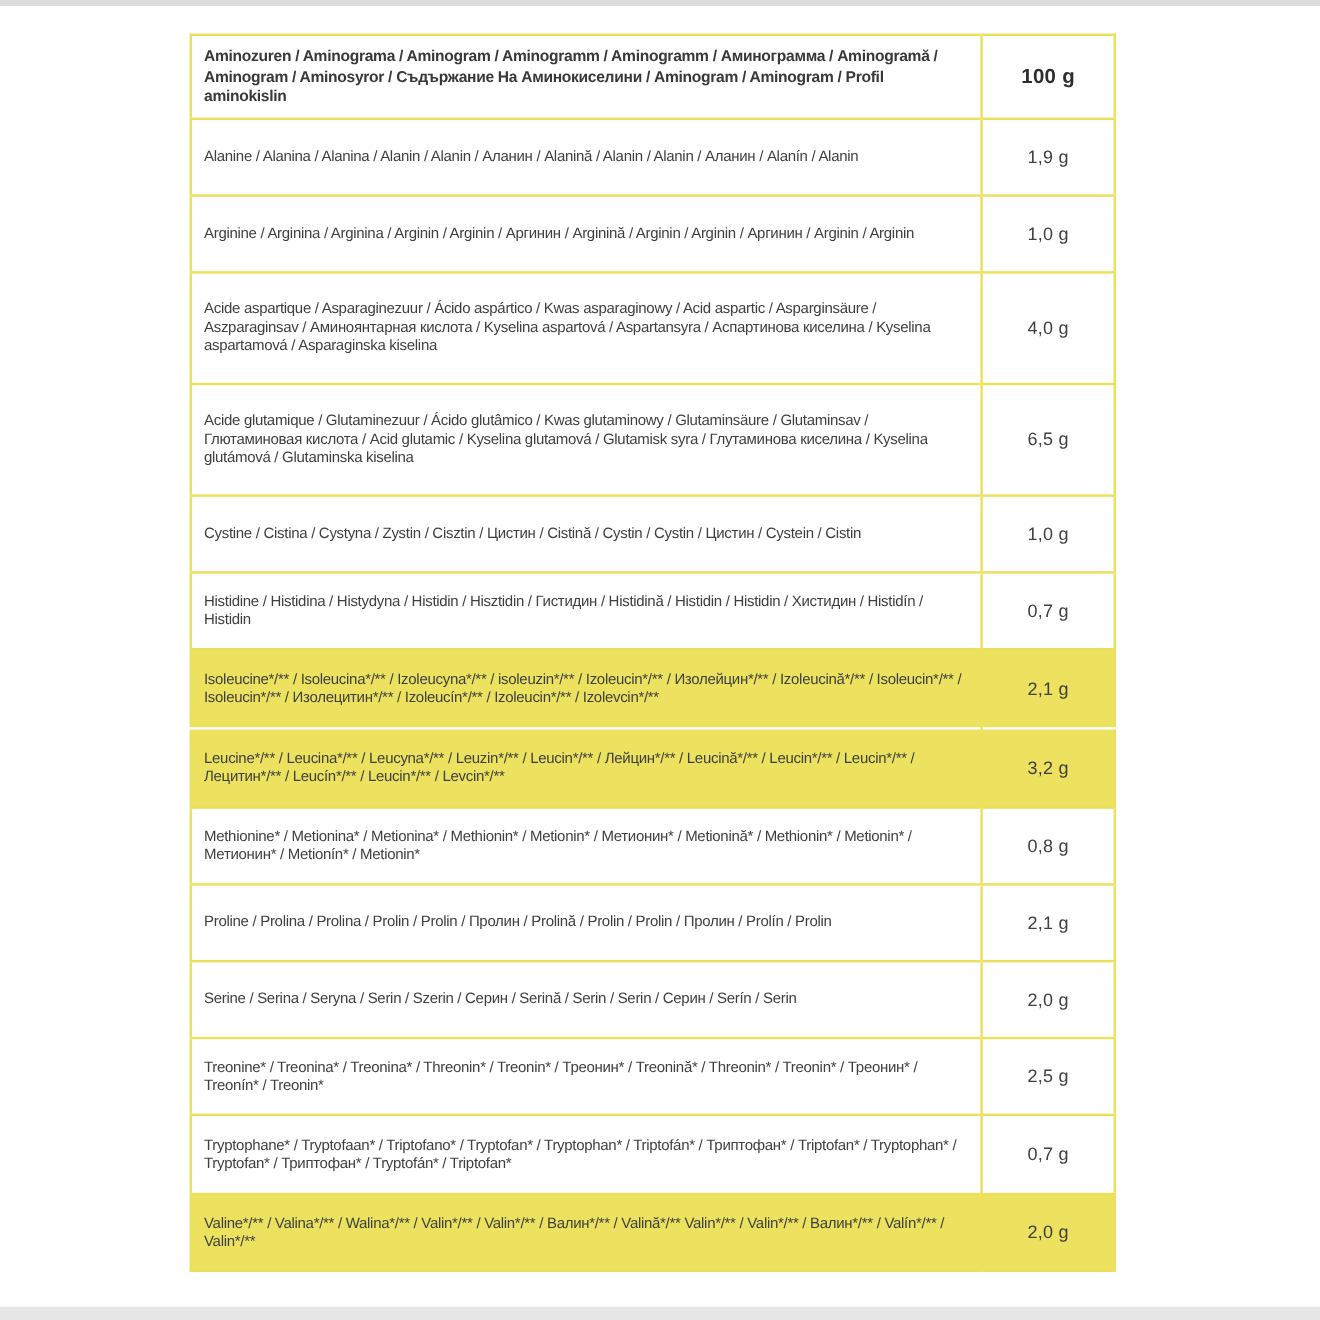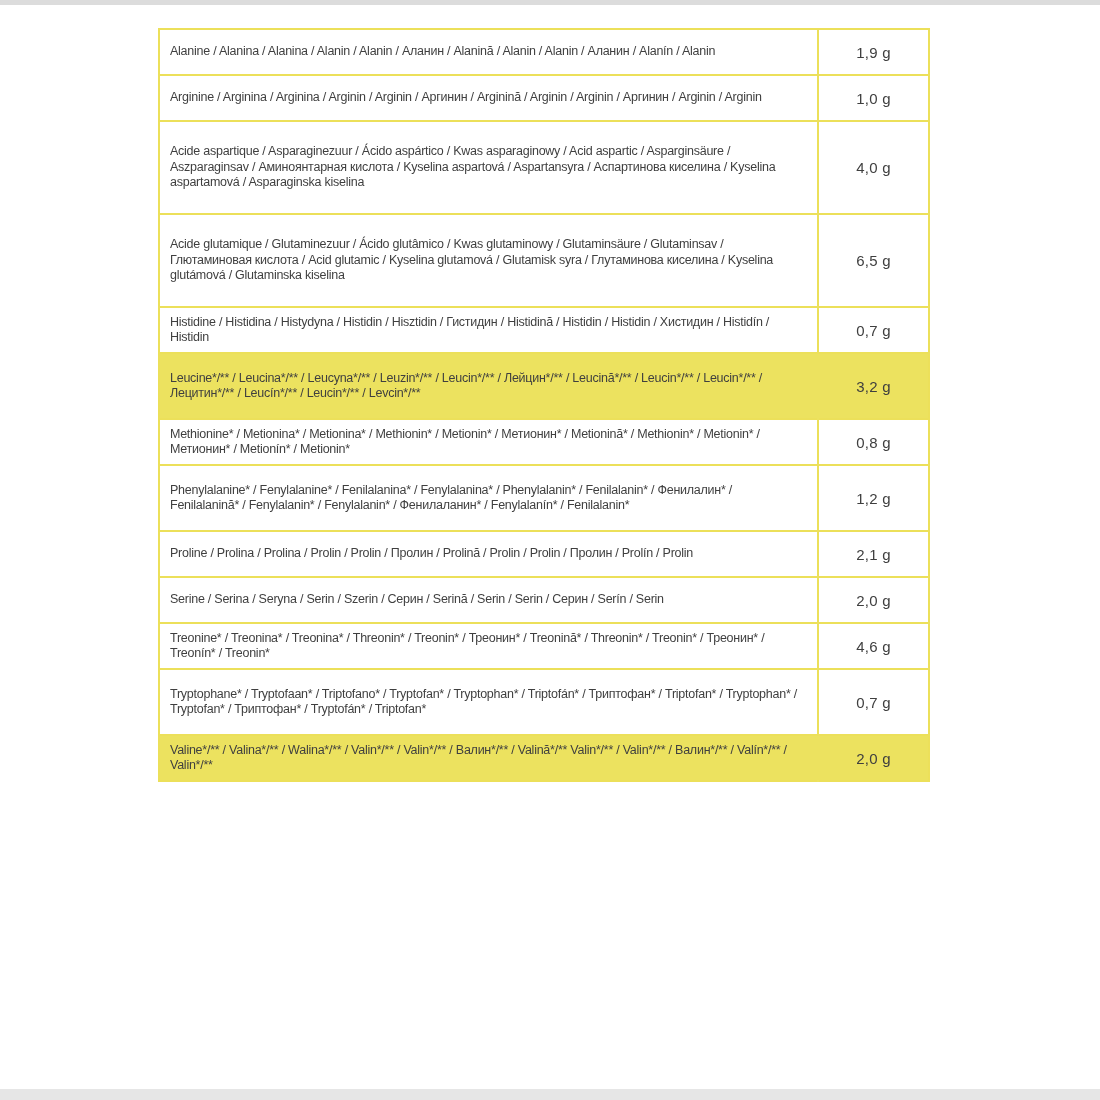--- a/index.html
+++ b/index.html
@@ -52,21 +52,21 @@
   td.value {
     text-align: center;
     font-size: 15px;
     border-left: 2px solid #ece05a;
     letter-spacing: 0.2px;
   }
   tr + tr td {
     border-top: 2px solid #ece05a;
   }
   tr.header-row { height: 70px; }
-  tr.h2 { height: 46px; }
+  tr.h2 { height: 64px; }
   tr.h3 { height: 66px; }
   tr.h4 { height: 93px; margin-top: 40px; }
   .header-row td { font-weight: bold; }
   .header-row td.name {
     font-size: 13px;
     line-height: 16.5px;
     color: #383838;
   }
   .header-row td.value {
     font-size: 17px;
@@ -78,63 +78,71 @@
   tr.hl + tr.hl td { border-top-color: #ffffff; }
 </style>
 </head>
 <body>
 
 <div class="strip-top"></div>
 
 <div class="table-wrap">
   <table class="aminogram">
     <tbody>
+      <tr class="header-row">
+        <td class="name">Aminozuren / Aminograma / Aminogram / Aminogramm / Aminogramm / Аминограмма / Aminogramă / Aminogram / Aminosyror / Съдържание На Аминокиселини / Aminogram / Aminogram / Profil aminokislin</td>
+        <td class="value">100 g</td>
+      </tr>
       <tr class="h2">
         <td class="name">Alanine / Alanina / Alanina / Alanin / Alanin / Аланин / Alanină / Alanin / Alanin / Аланин / Alanín / Alanin</td>
         <td class="value">1,9 g</td>
       </tr>
       <tr class="h2">
         <td class="name">Arginine / Arginina / Arginina / Arginin / Arginin / Аргинин / Arginină / Arginin / Arginin / Аргинин / Arginin / Arginin</td>
         <td class="value">1,0 g</td>
       </tr>
       <tr class="h4">
         <td class="name">Acide aspartique / Asparaginezuur / Ácido aspártico / Kwas asparaginowy / Acid aspartic / Asparginsäure / Aszparaginsav / Аминоянтарная кислота / Kyselina aspartová / Aspartansyra / Аспартинова киселина / Kyselina aspartamová / Asparaginska kiselina</td>
         <td class="value">4,0 g</td>
       </tr>
       <tr class="h4">
         <td class="name">Acide glutamique / Glutaminezuur / Ácido glutâmico / Kwas glutaminowy / Glutaminsäure / Glutaminsav / Глютаминовая кислота / Acid glutamic / Kyselina glutamová / Glutamisk syra / Глутаминова киселина / Kyselina glutámová / Glutaminska kiselina</td>
         <td class="value">6,5 g</td>
       </tr>
       <tr class="h2">
+        <td class="name">Cystine / Cistina / Cystyna / Zystin / Cisztin / Цистин / Cistină / Cystin / Cystin / Цистин / Cystein / Cistin</td>
+        <td class="value">1,0 g</td>
+      </tr>
+      <tr class="h2">
         <td class="name">Histidine / Histidina / Histydyna / Histidin / Hisztidin / Гистидин / Histidină / Histidin / Histidin / Хистидин / Histidín / Histidin</td>
         <td class="value">0,7 g</td>
+      </tr>
+      <tr class="h3 hl">
+        <td class="name">Isoleucine*/** / Isoleucina*/** / Izoleucyna*/** / isoleuzin*/** / Izoleucin*/** / Изолейцин*/** / Izoleucină*/** / Isoleucin*/** / Isoleucin*/** / Изолецитин*/** / Izoleucín*/** / Izoleucin*/** / Izolevcin*/**</td>
+        <td class="value">2,1 g</td>
       </tr>
       <tr class="h3 hl">
         <td class="name">Leucine*/** / Leucina*/** / Leucyna*/** / Leuzin*/** / Leucin*/** / Лейцин*/** / Leucină*/** / Leucin*/** / Leucin*/** / Лецитин*/** / Leucín*/** / Leucin*/** / Levcin*/**</td>
         <td class="value">3,2 g</td>
       </tr>
       <tr class="h2">
         <td class="name">Methionine* / Metionina* / Metionina* / Methionin* / Metionin* / Метионин* / Metionină* / Methionin* / Metionin* / Метионин* / Metionín* / Metionin*</td>
         <td class="value">0,8 g</td>
-      </tr>
-      <tr class="h3">
-        <td class="name">Phenylalanine* / Fenylalanine* / Fenilalanina* / Fenylalanina* / Phenylalanin* / Fenilalanin* / Фенилалин* / Fenilalanină* / Fenylalanin* / Fenylalanin* / Фенилаланин* / Fenylalanín* / Fenilalanin*</td>
-        <td class="value">1,2 g</td>
       </tr>
       <tr class="h2">
         <td class="name">Proline / Prolina / Prolina / Prolin / Prolin / Пролин / Prolină / Prolin / Prolin / Пролин / Prolín / Prolin</td>
         <td class="value">2,1 g</td>
       </tr>
       <tr class="h2">
         <td class="name">Serine / Serina / Seryna / Serin / Szerin / Серин / Serină / Serin / Serin / Серин / Serín / Serin</td>
         <td class="value">2,0 g</td>
       </tr>
       <tr class="h2">
         <td class="name">Treonine* / Treonina* / Treonina* / Threonin* / Treonin* / Треонин* / Treonină* / Threonin* / Treonin* / Треонин* / Treonín* / Treonin*</td>
-        <td class="value">4,6 g</td>
+        <td class="value">2,5 g</td>
       </tr>
       <tr class="h3">
         <td class="name">Tryptophane* / Tryptofaan* / Triptofano* / Tryptofan* / Tryptophan* / Triptofán* / Триптофан* / Triptofan* / Tryptophan* / Tryptofan* / Триптофан* / Tryptofán* / Triptofan*</td>
         <td class="value">0,7 g</td>
       </tr>
       <tr class="h2 hl">
         <td class="name">Valine*/** / Valina*/** / Walina*/** / Valin*/** / Valin*/** / Валин*/** / Valină*/** Valin*/** / Valin*/** / Валин*/** / Valín*/** / Valin*/**</td>
         <td class="value">2,0 g</td>
       </tr>
     </tbody>

